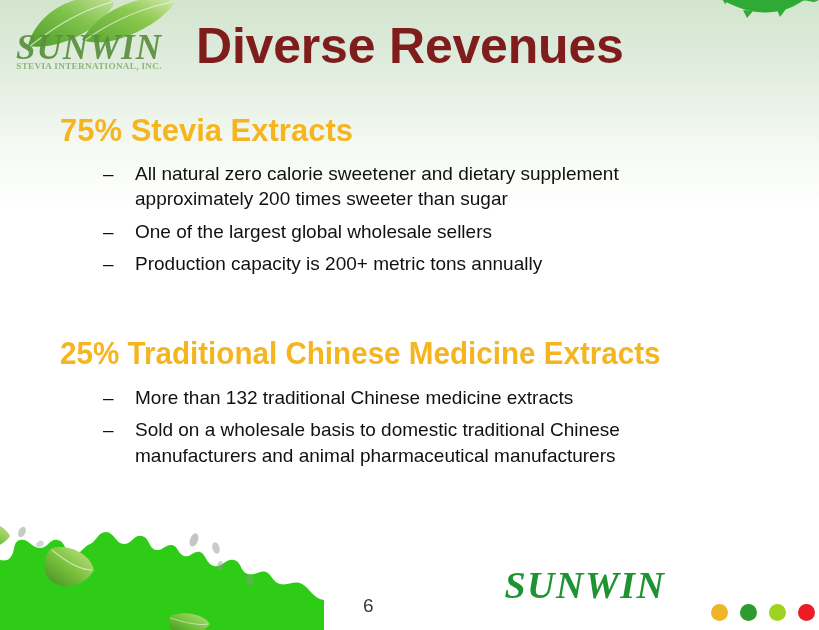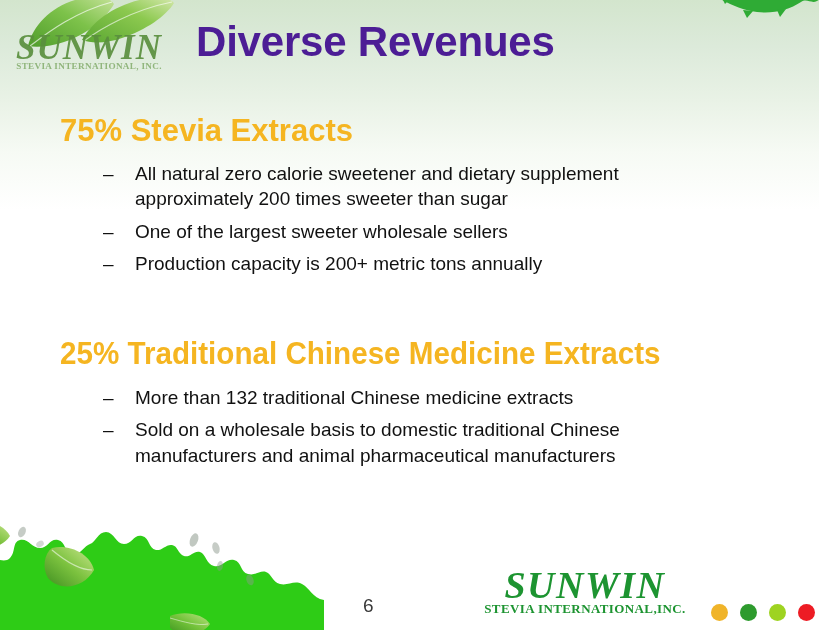--- a/index.html
+++ b/index.html
@@ -95,23 +95,23 @@
     opacity: 0.8;
     line-height: 1;
     transform: scaleX(1.02);
   }
 
   
   .slide-title {
     position: absolute;
     left: 196px;
     top: 19px;
-    font-size: 42px;
-    font-weight: bold;
-    color: #4c1d95;
+    font-size: 50px;
+    font-weight: bold;
+    color: #7f1d1d;
     letter-spacing: -0.2px;
     line-height: 1.1;
     z-index: 3;
     white-space: nowrap;
   }
 
   
   .body-area {
     position: absolute;
     left: 0; top: 0;
@@ -276,21 +276,21 @@
   <div class="body-area">
 
     <div class="section-heading s1">75% Stevia Extracts</div>
     <div class="bullets b1">
       <div class="bullet-row">
         <span class="bullet-dash">–</span>
         <span class="bullet-text">All natural zero calorie sweetener and dietary supplement approximately 200 times sweeter than sugar</span>
       </div>
       <div class="bullet-row">
         <span class="bullet-dash">–</span>
-        <span class="bullet-text">One of the largest sweeter wholesale sellers</span>
+        <span class="bullet-text">One of the largest global wholesale sellers</span>
       </div>
       <div class="bullet-row">
         <span class="bullet-dash">–</span>
         <span class="bullet-text">Production capacity is 200+ metric tons annually</span>
       </div>
     </div>
 
     <div class="section-heading s2">25% Traditional Chinese Medicine Extracts</div>
     <div class="bullets b2">
       <div class="bullet-row">
@@ -339,21 +339,20 @@
     <path d="M58,46 C70,56 84,66 98,66" stroke="#ffffff" stroke-width="1.2" fill="none" opacity="0.55"></path>
 
     <path d="M176,112 C190,106 210,110 216,120 C208,132 186,134 176,124 Z" fill="url(#sleaf)" opacity="0.9"></path>
     <path d="M176,114 C190,118 204,122 214,120" stroke="#ffffff" stroke-width="1" fill="none" opacity="0.5"></path>
   </svg>
 
   <div class="page-number">6</div>
 
   <div class="footer-logo">
     <div class="word">SUNWIN</div>
-    <div class="sub">STEVIA INTERNATIONAL,INC.</div>
   </div>
 
   <div class="dots">
     <span class="dot" style="background:#f0b429"></span>
     <span class="dot" style="background:#2e9b2e"></span>
     <span class="dot" style="background:#9ed321"></span>
     <span class="dot" style="background:#ed1c24"></span>
   </div>
 
 </div>

